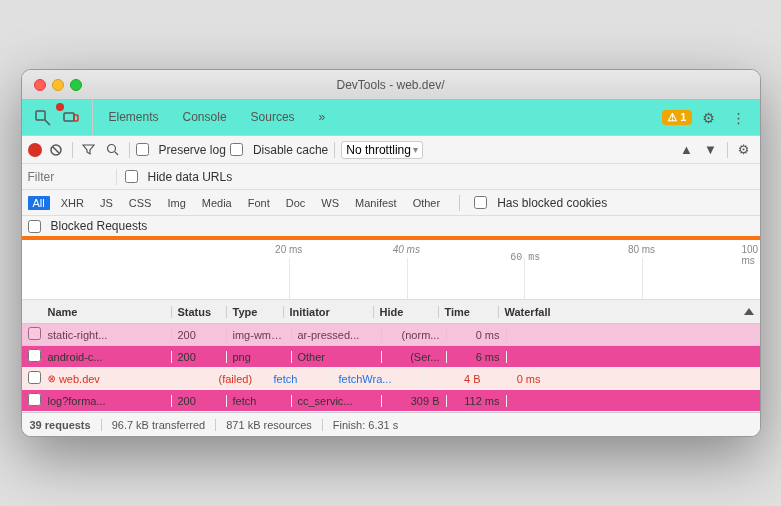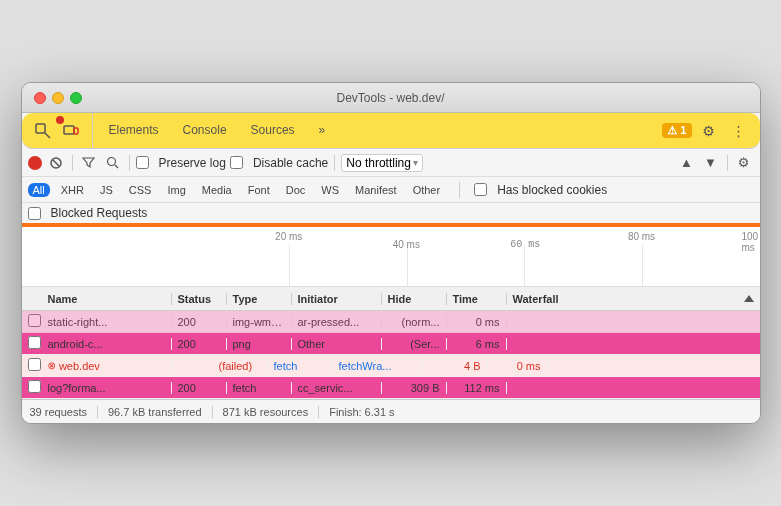--- a/index.html
+++ b/index.html
@@ -44,27 +44,26 @@
     .tl-max { background: #28c840; border: 1px solid #1aab29; }
     .titlebar-title {
       position: absolute;
       left: 50%;
       transform: translateX(-50%);
       font-size: 12px;
       color: #555;
       font-weight: 500;
     }
     .tabs-bar {
-      background: #fde047;
+      background: #5eead4;
       border-bottom: 1px solid #ccc;
       display: flex;
       align-items: stretch;
       height: 36px;
       padding: 0 8px;
-      border-radius: 11px;
     }
     .tabs-left {
       display: flex;
       align-items: center;
       gap: 2px;
       padding-right: 8px;
       border-right: 1px solid #ccc;
       margin-right: 4px;
     }
     .icon-btn {
@@ -203,21 +202,21 @@
     .type-btn {
       padding: 1px 5px;
       font-size: 11px;
       border-radius: 3px;
       cursor: pointer;
       color: #444;
     }
     .type-btn.active {
       background: #1a73e8;
       color: white;
-      border-radius: 6px;
+      border-radius: 1px;
     }
     .blocked-bar {
       background: #f5f5f5;
       border-bottom: 4px solid #f97316;
       display: flex;
       align-items: center;
       height: 24px;
       padding: 0 6px;
       gap: 6px;
     }
@@ -252,21 +251,21 @@
       font-size: 11px;
       font-weight: 600;
       color: #333;
       padding: 0 6px;
       display: flex;
       align-items: center;
       gap: 2px;
     }
     .th-name { width: 130px; border-right: 1px solid #ccc; }
     .th-status { width: 55px; border-right: 1px solid #ccc; }
-    .th-type { width: 65px; border-right: 1px solid #ccc; }
+    .th-type { width: 57px; border-right: 1px solid #ccc; }
     .th-initiator { width: 90px; border-right: 1px solid #ccc; }
     .th-size { width: 65px; border-right: 1px solid #ccc; }
     .th-time { width: 60px; border-right: 1px solid #ccc; }
     .th-waterfall { flex: 1; display: flex; align-items: center; justify-content: space-between; }
     .table-rows { background: #ec4899; }
     .tr {
       display: flex;
       height: 22px;
       align-items: center;
       border-bottom: 1px solid #f0f0f0;
@@ -301,21 +300,21 @@
       align-items: center;
       padding: 0 8px;
       gap: 0;
     }
     .status-item {
       font-size: 11px;
       color: #555;
       padding: 0 10px;
       border-right: 1px solid #ccc;
     }
-    .status-item:first-child { padding-left: 0; }
+    .status-item:first-child { padding-left: 0; font-weight: bold; }
     .status-item:last-child { border-right: none; }
     .arrow-up {
       width: 0;
       height: 0;
       border-left: 5px solid transparent;
       border-right: 5px solid transparent;
       border-bottom: 7px solid #555;
       margin-left: 2px;
     }
     .inline-waterfall-blue {
@@ -415,20 +414,28 @@
       <span style="font-size:10px;color:#888;">▾</span>
     </div>
     <div class="toolbar-right">
       <div class="toolbar-icon">▲</div>
       <div class="toolbar-icon">▼</div>
       <div class="toolbar-sep"></div>
       <div class="toolbar-icon">⚙</div>
     </div>
   </div>
 
+  <div class="filter-bar">
+    <input class="filter-input" placeholder="Filter" style="">
+    <div class="filter-sep"></div>
+    <label class="checkbox-label">
+      <input type="checkbox" style="">
+      <span>Hide data URLs</span>
+    </label>
+  </div>
 
   <div class="type-bar">
     <div class="type-btn active">All</div>
     <div class="type-btn">XHR</div>
     <div class="type-btn">JS</div>
     <div class="type-btn">CSS</div>
     <div class="type-btn">Img</div>
     <div class="type-btn">Media</div>
     <div class="type-btn">Font</div>
     <div class="type-btn">Doc</div>
@@ -449,21 +456,21 @@
     </label>
   </div>
 
   <div class="waterfall-timeline">
     <div class="timeline-grid-line" style="left: calc(130px + 20px + (100% - 130px - 20px) * 0.2);"></div>
     <div class="timeline-grid-line" style="left: calc(130px + 20px + (100% - 130px - 20px) * 0.4);"></div>
     <div class="timeline-grid-line" style="left: calc(130px + 20px + (100% - 130px - 20px) * 0.6);"></div>
     <div class="timeline-grid-line" style="left: calc(130px + 20px + (100% - 130px - 20px) * 0.8);"></div>
     <div class="timeline-grid-line" style="left: calc(130px + 20px + (100% - 130px - 20px) * 1.0);"></div>
     <span class="timeline-label" style="left: calc(130px + 20px + (100% - 130px - 20px) * 0.2 - 14px); top: 4px;">20 ms</span>
-    <span class="timeline-label" style="left: calc(130px + 20px + (100% - 130px - 20px) * 0.4 - 14px); top: 12px;">40 ms</span>
+    <span class="timeline-label" style="left: calc(130px + 20px + (100% - 130px - 20px) * 0.4 - 14px); top: 4px; font-style: italic;">40 ms</span>
     <span class="timeline-label" style="left: calc(130px + 20px + (100% - 130px - 20px) * 0.6 - 14px); top: 12px; font-family: Liberation Mono, monospace;">60 ms</span>
     <span class="timeline-label" style="left: calc(130px + 20px + (100% - 130px - 20px) * 0.8 - 14px); top: 4px;">80 ms</span>
     <span class="timeline-label" style="left: calc(130px + 20px + (100% - 130px - 20px) * 1.0 - 18px); top: 4px;">100 ms</span>
   </div>
 
   <div class="table-header">
     <div style="width:20px;flex-shrink:0;"></div>
     <div class="th th-name">
       <span>Name</span>
     </div>

